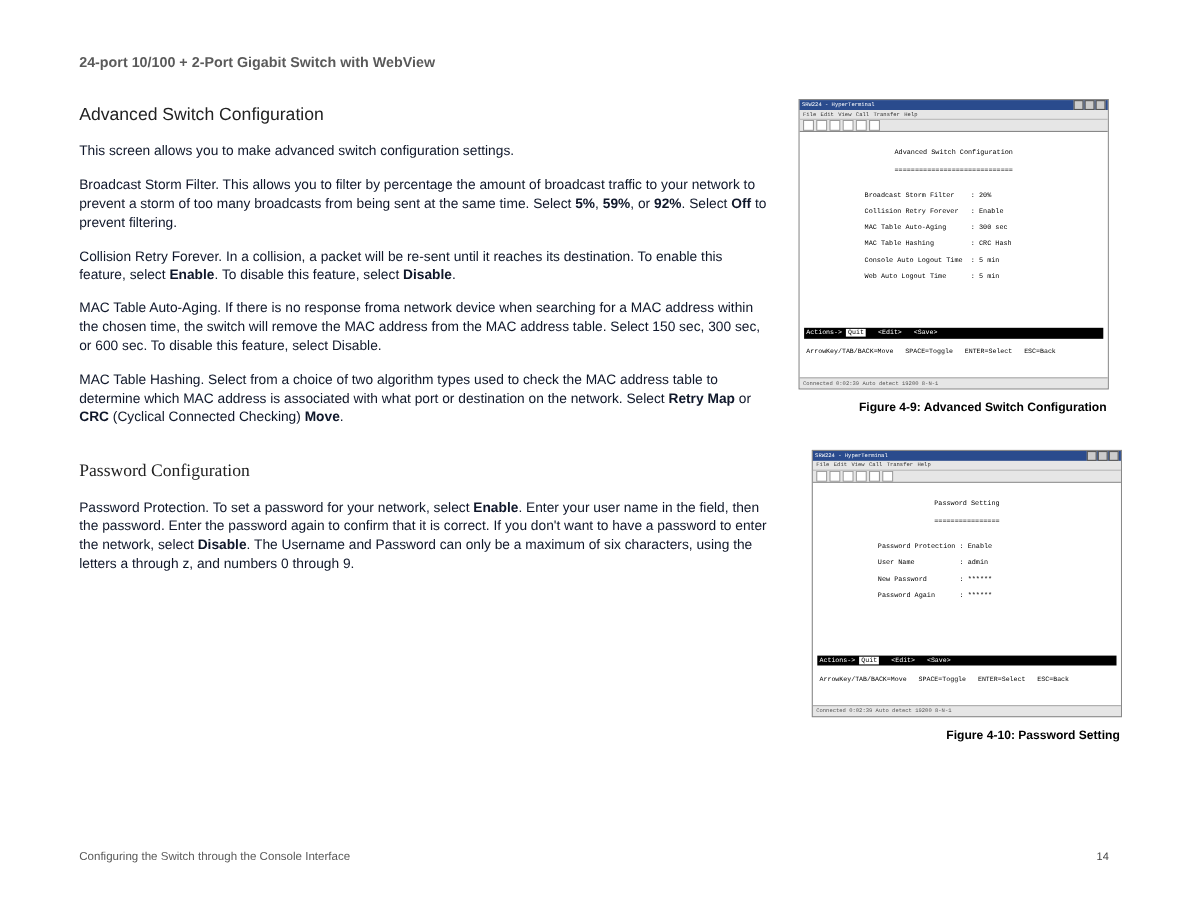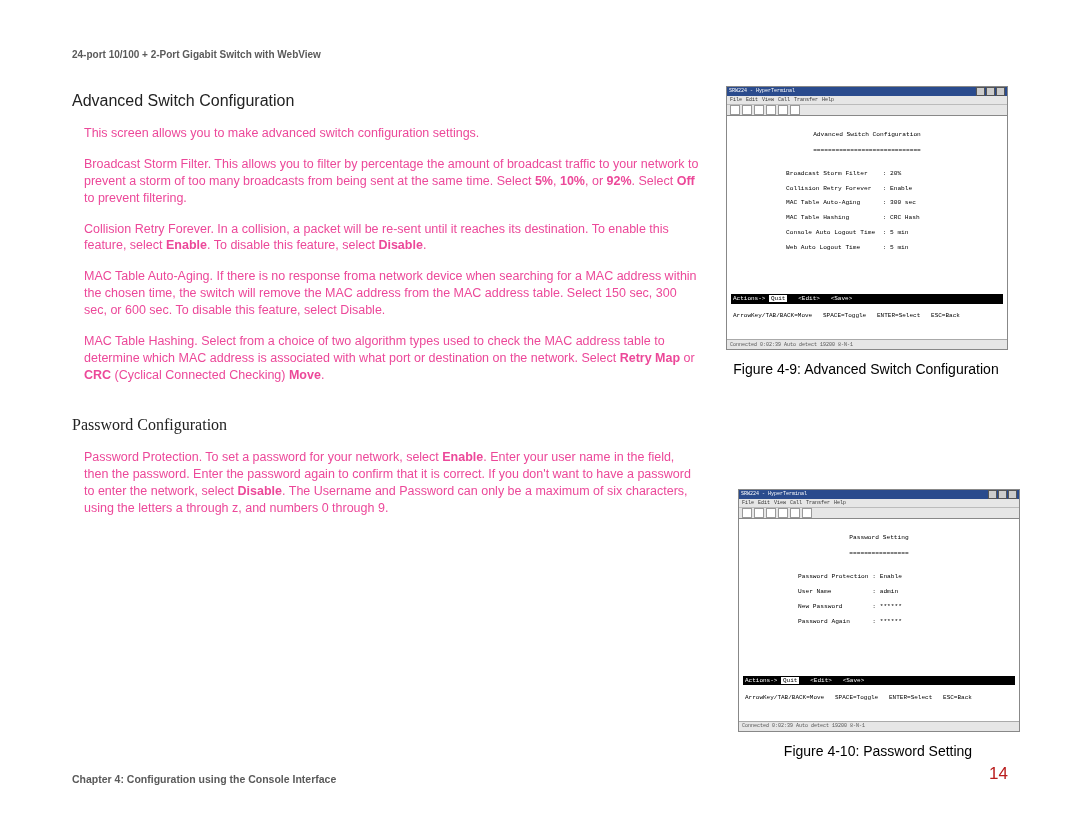--- a/index.html
+++ b/index.html
@@ -15,21 +15,21 @@
     line-height: 1.35;
   }
   .page {
     padding: 48px 72px 40px 72px;
     position: relative;
     height: 100%;
     box-sizing: border-box;
   }
   .header-title {
     font-weight: bold;
-    font-size: 10px;
+    font-size: 13px;
     color: #5a5a5a;
     margin-bottom: 24px;
   }
   .content-row {
     display: flex;
     gap: 24px;
   }
   .main-col {
     flex: 0 0 630px;
   }
@@ -38,22 +38,22 @@
     display: flex;
     flex-direction: column;
   }
   h2 {
     font-size: 16px;
     font-weight: normal;
     margin: 4px 0 14px 0;
     color: #222;
   }
   p {
-    margin: 0 0 14px 12px;
-    color: #ec4899;
+    margin: 0 0 14px 0;
+    color: #0f172a;
   }
   b { font-weight: bold; }
 
   .figure-block {
     margin-bottom: 30px;
   }
   .terminal-frame {
     width: 280px;
     height: auto;
     border: 1px solid #888;
@@ -119,63 +119,63 @@
     background:#fff; color:#000; font-size:6px; padding:1px 2px;
   }
   .statusbar {
     background:#e6e6e6;
     height:9px;
     border-top:1px solid #aaa;
     display:flex; align-items:center;
     font-size:5px; color:#555; padding-left:3px; gap:6px;
   }
   .figure-caption {
-    font-weight: normal;
-    font-size: 14px;
-    text-align: center;
+    font-weight: bold;
+    font-size: 11px;
+    text-align: right;
     margin-top: 10px;
     width: 280px;
   }
 
   .footer {
     position: absolute;
     left: 72px;
     right: 72px;
     bottom: 48px;
     font-size: 10.5px;
     color: #5a5a5a;
   }
   .footer-row {
     display:flex;
     justify-content: space-between;
     align-items: flex-end;
   }
   .footer .left div { font-weight: bold; }
   .footer .left .sub { font-weight: normal; }
   .footer .pagenum {
-    font-size: 17px;
-    color:#b91c1c;
+    font-size: 10px;
+    color:#404040;
   }
 </style>
 </head>
 <body>
 
 <div class="page">
 
   <div class="header-title">24-port 10/100 + 2-Port Gigabit Switch with WebView</div>
 
   <div class="content-row">
     <div class="main-col">
 
       <h2>Advanced Switch Configuration</h2>
 
       <p>This screen allows you to make advanced switch configuration settings.</p>
 
       <p>
-        <span>Broadcast Storm Filter. This allows you to filter by percentage the amount of broadcast traffic to your network to prevent a storm of too many broadcasts from being sent at the same time. Select </span><b>5%</b><span>, </span><b>10%</b><span>, or </span><b>92%</b><span>. Select </span><b>Off</b><span> to prevent filtering.</span>
+        <span>Broadcast Storm Filter. This allows you to filter by percentage the amount of broadcast traffic to your network to prevent a storm of too many broadcasts from being sent at the same time. Select </span><b>5%</b><span>, </span><b>59%</b><span>, or </span><b>92%</b><span>. Select </span><b>Off</b><span> to prevent filtering.</span>
       </p>
 
       <p>
         <span>Collision Retry Forever. In a collision, a packet will be re-sent until it reaches its destination. To enable this feature, select </span><b>Enable</b><span>. To disable this feature, select </span><b>Disable</b><span>.</span>
       </p>
 
       <p>MAC Table Auto-Aging. If there is no response froma network device when searching for a MAC address within the chosen time, the switch will remove the MAC address from the MAC address table. Select 150 sec, 300 sec, or 600 sec. To disable this feature, select Disable.</p>
 
       <p>
         <span>MAC Table Hashing. Select from a choice of two algorithm types used to check the MAC address table to determine which MAC address is associated with what port or destination on the network. Select </span><b>Retry Map</b><span> or </span><b>CRC</b><span> (Cyclical Connected Checking) </span><b>Move</b><span>.</span>
@@ -230,21 +230,21 @@
 <div class="kv">Web Auto Logout Time      : 5 min</div>
 <div style="height:28px;"></div>
 <div class="action-bar">Actions-&gt; <span class="inv">Quit</span>   <span>&lt;Edit&gt;</span>   <span>&lt;Save&gt;</span></div>
 <div class="hint-bar">ArrowKey/TAB/BACK=Move   SPACE=Toggle   ENTER=Select   ESC=Back</div>
           </div>
           <div class="statusbar">Connected 0:02:39   Auto detect   19200 8-N-1</div>
         </div>
         <div class="figure-caption">Figure 4-9: Advanced Switch Configuration</div>
       </div>
 
-      <div class="figure-block" style="margin-top:80px;padding-left:12px;">
+      <div class="figure-block" style="padding-left:12px;">
         <div class="terminal-frame">
           <div class="titlebar">
             <span>SRW224 - HyperTerminal</span>
             <span class="btns">
               <span></span>
               <span></span>
               <span></span>
             </span>
           </div>
           <div class="menubar">
@@ -278,19 +278,19 @@
         </div>
         <div class="figure-caption">Figure 4-10: Password Setting</div>
       </div>
 
     </div>
   </div>
 
   <div class="footer">
     <div class="footer-row">
       <div class="left">
-        <div>Chapter 4: Configuration using the Console Interface</div>
+        <div class="sub">Configuring the Switch through the Console Interface</div>
       </div>
       <div class="pagenum">14</div>
     </div>
   </div>
 
 </div>
 
 </body></html>

